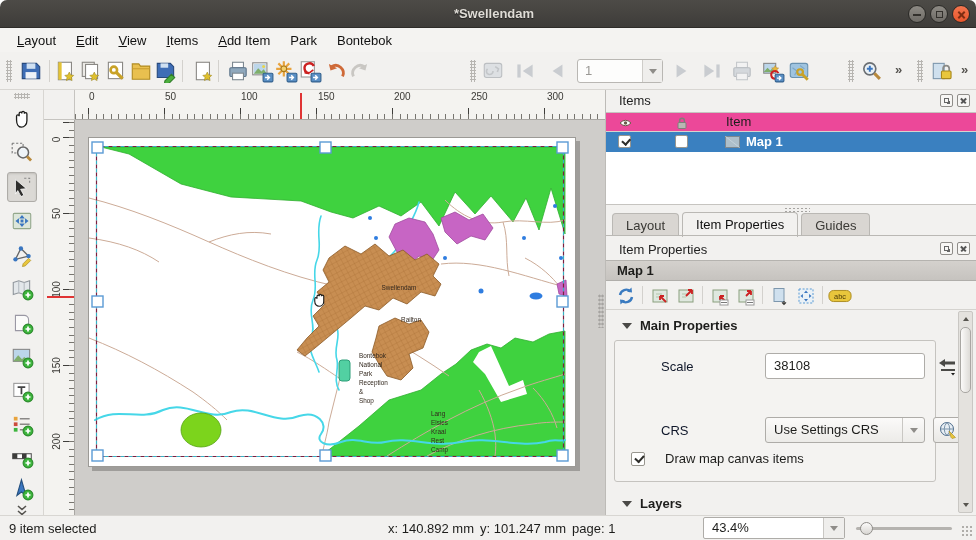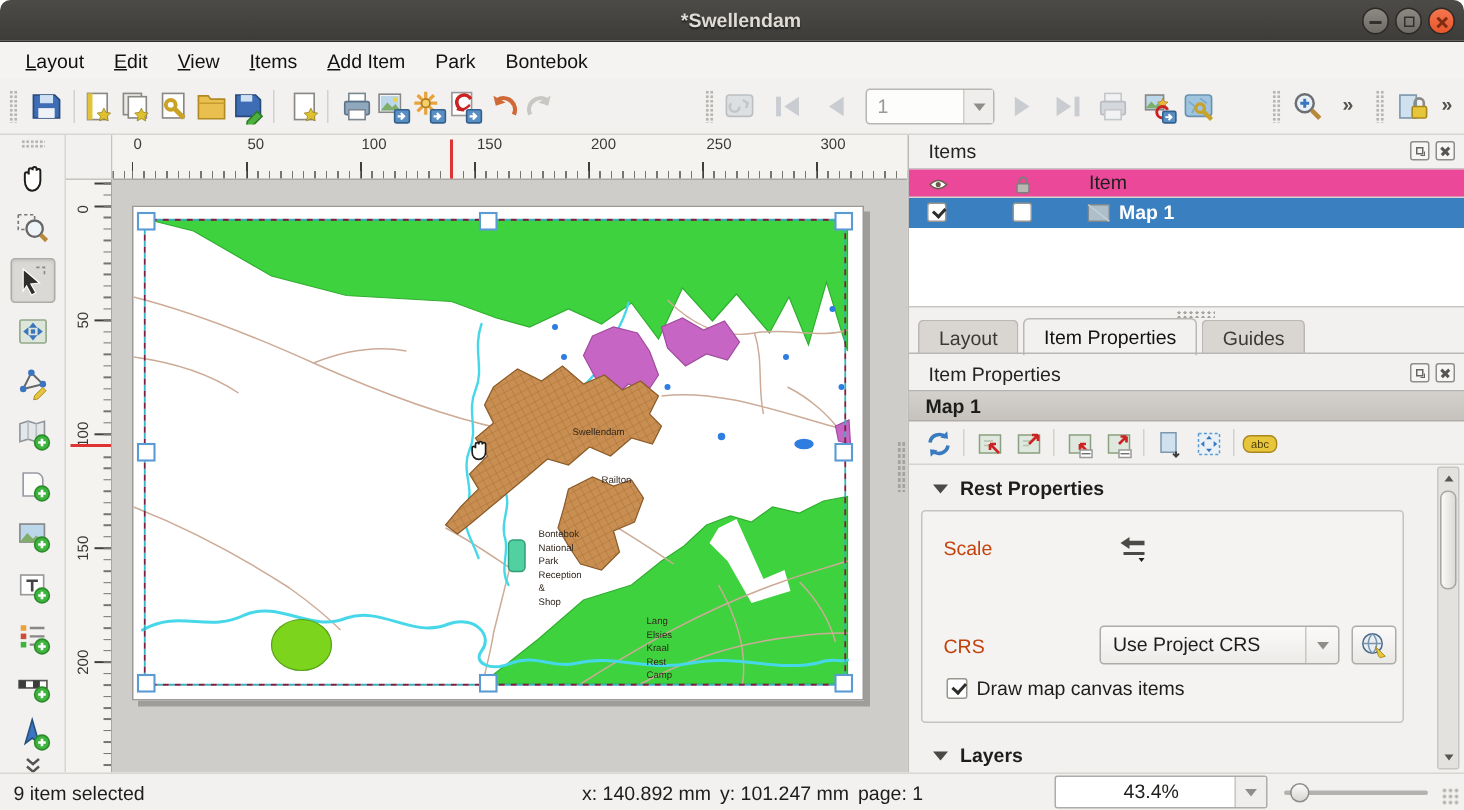--- a/index.html
+++ b/index.html
@@ -120,52 +120,52 @@
   .ip-toolbar .ti { position:absolute; top:2px; width:24px; height:24px; display:flex;
     align-items:center; justify-content:center; }
   .ip-content { position:absolute; left:0; top:219px; width:100%; height:206px; overflow:hidden;
     border-top:1px solid #d5d3cf; }
   .sec-hdr { position:absolute; display:flex; align-items:center; gap:8px; font-weight:bold; font-size:13px; }
   .tri-down { width:0; height:0; border-left:5px solid transparent; border-right:5px solid transparent;
     border-top:6px solid #4a4946; }
   .groupbox { position:absolute; left:8px; top:30px; width:322px; height:142px;
     border:1px solid #c5c3bf; border-radius:3px; background:#f4f3f1; }
   .frow { position:absolute; left:14px; display:flex; align-items:center; }
-  .flabel { width:104px; color:#c2410c; }
+  .flabel { width:104px; color:#0f172a;margin-left:32px; }
   .field { width:160px; height:26px; background:#fff; border:1px solid #aeaca8; border-radius:3px;
     padding:4px 0 0 8px; position:relative; }
   .spin { position:absolute; right:0; top:0; width:17px; height:100%; border-left:1px solid #cfcdc9;
     display:flex; flex-direction:column; align-items:center; justify-content:space-evenly; background:#f1f0ee; border-radius:0 3px 3px 0; }
   .sarr-up { width:0;height:0;border-left:3.5px solid transparent;border-right:3.5px solid transparent;border-bottom:4.5px solid #57554f; }
   .sarr-dn { width:0;height:0;border-left:3.5px solid transparent;border-right:3.5px solid transparent;border-top:4.5px solid #57554f; }
   .combo { width:160px; height:26px; background:linear-gradient(#fbfaf9,#ecebe8); border:1px solid #aeaca8;
     border-radius:3px; padding:4px 0 0 8px; position:relative; }
   .combo .dd2 { position:absolute; right:0; top:0; width:22px; height:100%; border-left:1px solid #c9c7c3;
     display:flex; align-items:center; justify-content:center; }
   .ddbtn { width:28px; height:24px; margin-left:8px; display:flex; align-items:center; justify-content:center; }
   .crsbtn { width:30px; height:26px; margin-left:8px; border:1px solid #aeaca8; border-radius:3px;
     background:linear-gradient(#fbfaf9,#e9e8e5); display:flex; align-items:center; justify-content:center; }
-  .chkrow { position:absolute; left:16px; display:flex; align-items:center; gap:6px; }
+  .chkrow { position:absolute; left:16px; display:flex; align-items:center; gap:20px; }
   .chk2 { position:relative; width:14px; height:14px; background:#fff; border:1px solid #98968f; border-radius:2px; }
   .chk2.checked::after { content:""; position:absolute; left:2.5px; top:2.5px; width:7px; height:4px;
     border-left:2px solid #2d2d2a; border-bottom:2px solid #2d2d2a; transform:rotate(-48deg); }
   .scrollbar { position:absolute; right:3px; top:221px; width:15px; height:202px;
     background:#e4e2de; border:1px solid #c9c7c3; border-radius:2px; }
   .sb-arr { position:absolute; left:0; width:13px; height:14px; display:flex; align-items:center; justify-content:center; }
   .sb-thumb { position:absolute; left:1px; top:15px; width:11px; height:66px;
     background:linear-gradient(90deg,#fbfaf9,#dddbd7); border:1px solid #a9a7a3; border-radius:5px; }
 
   
   .statusbar { position:absolute; left:0; top:515px; width:976px; height:25px;
     background:#f2f1ef; border-top:1px solid #d8d6d2; }
   .sb-left { position:absolute; left:9px; top:5px; }
   .sb-coords { position:absolute; left:388px; top:5px; display:flex; gap:6px; }
   .zoom-combo { position:absolute; left:703px; top:1px; width:142px; height:22px; background:#fff;
     border:1px solid #aeaca8; border-radius:2px; display:flex; }
-  .zoom-combo .val { flex:1; padding:2px 0 0 8px;text-align:center; }
+  .zoom-combo .val { flex:1; padding:2px 0 0 8px; }
   .zoom-combo .dd { width:21px; border-left:1px solid #c9c7c3; background:#efeeec;
     display:flex; align-items:center; justify-content:center; }
   .slider { position:absolute; left:856px; top:11px; width:96px; height:3px;
     background:#b5b3af; border-radius:2px; }
   .slider .thumb { position:absolute; left:4px; top:-5px; width:13px; height:13px; border-radius:50%;
     background:linear-gradient(#fbfaf9,#d8d6d2); border:1px solid #8f8d89; }
   .resize-grip { position:absolute; right:3px; bottom:3px; width:12px; height:12px;
     background-image:radial-gradient(#b0aeaa 1px, transparent 1.2px); background-size:4px 4px; }
 </style>
 </head>
@@ -729,37 +729,38 @@
           <svg width="26" height="16" viewBox="0 0 26 16">
               <rect x="1" y="2" width="24" height="12" rx="5" fill="#e8c63c" stroke="#a8881c"></rect>
               <text x="13" y="11" text-anchor="middle" font-size="8" fill="#4a3a08" font-family="Liberation Sans, sans-serif">abc</text>
             </svg>
         </div>
       </div>
 
       <div class="ip-content">
         <div class="sec-hdr" style="left:16px;top:8px">
           <div class="tri-down"></div>
-          <span>Rest Properties</span>
+          <span>Main Properties</span>
         </div>
         <div class="groupbox">
           <div class="frow" style="top:12px">
             <span class="flabel">Scale</span>
+            <div class="field"><span>38108</span></div>
             <div class="ddbtn">
               <svg width="22" height="20" viewBox="0 0 22 20">
                   <path d="M9,3 L3,7 L9,11 V8.5 H19 V5.5 H9 Z" fill="#4a4a46"></path>
                   <rect x="5" y="13" width="14" height="2" fill="#4a4a46"></rect>
                   <path d="M15,17 h4 l-2,2.6z" fill="#1d1d1b"></path>
                 </svg>
             </div>
           </div>
           <div class="frow" style="top:76px">
             <span class="flabel">CRS</span>
             <div class="combo">
-              <span>Use Project CRS</span>
+              <span>Use Settings CRS</span>
               <div class="dd2">
                   <div class="caret"></div>
                 </div>
             </div>
             <div class="crsbtn">
               <svg width="20" height="20" viewBox="0 0 20 20">
                   <circle cx="9" cy="9" r="6.5" fill="#e8eef4" stroke="#4a6a8a"></circle>
                   <path d="M2.5,9 h13 M9,2.5 a9,9 0 0 1 0,13 M9,2.5 a9,9 0 0 0 0,13" stroke="#7a94aa" fill="none"></path>
                   <path d="M11,11 l6.5,6.5 -3.4,1 -1.1,-1.1z" fill="#e8c63c" stroke="#a8881c" stroke-width=".6"></path>
                 </svg>

